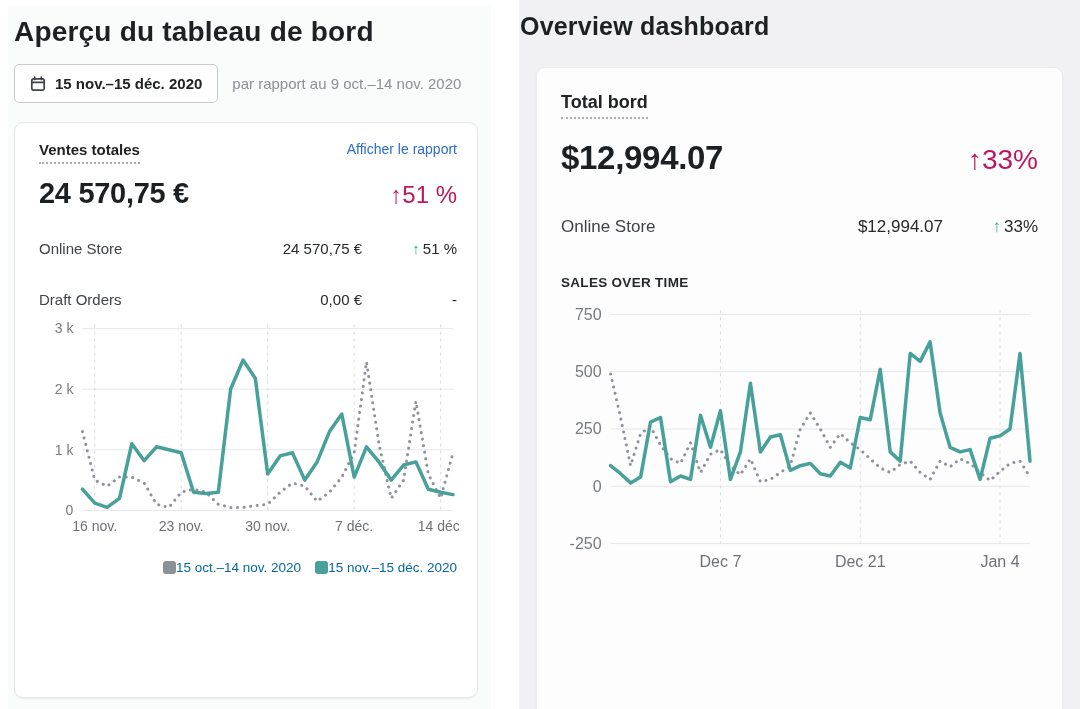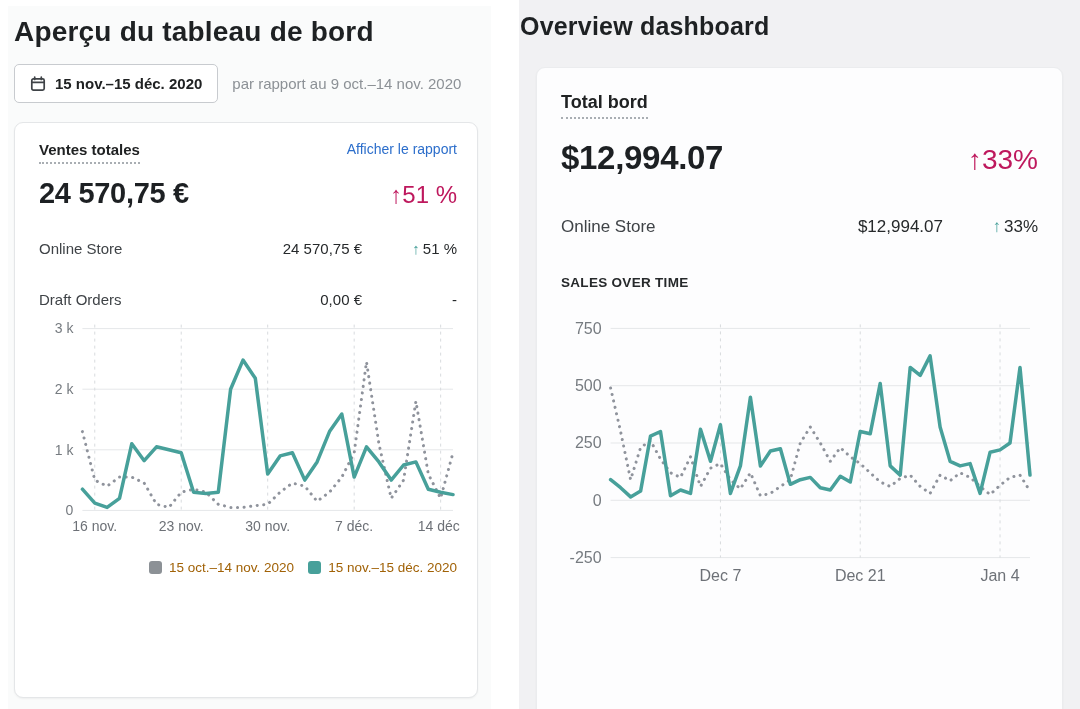--- a/index.html
+++ b/index.html
@@ -63,24 +63,24 @@
   .metric-row .val { width:170px; text-align:right; color:#26292b; }
   .metric-row .chg { width:95px; text-align:right; color:#26292b; }
   .metric-row .chg .arrow { color:#47a09a; margin-right:3px; }
 
   .chart-heading { font-weight:700; color:#26292b; letter-spacing:.3px; }
   #left-panel  .chart-heading { margin-top:30px; font-size:12px; }
   #right-panel .chart-heading { margin-top:38px; font-size:13.5px; }
 
   .chart { width:100%; }
   #chart-left  { height:228px; margin-top:8px;  font-size:14px; }
-  #chart-right { height:282px; margin-top:24px; font-size:16px; }
+  #chart-right { height:282px; margin-top:10px; font-size:16px; }
 
   .legend { display:flex; justify-content:flex-end; gap:14px; margin-top:16px; }
-  .legend-item { display:flex; align-items:center; gap:7px; font-size:13.5px; color:#a16207; cursor:pointer;text-align:center; }
+  .legend-item { display:flex; align-items:center; font-size:13.5px; color:#0369a1; cursor:pointer;text-align:center; }
   .legend-swatch { width:13px; height:13px; border-radius:3px; display:inline-block; }
 </style>
 </head>
 <body>
 
 <div class="panel" id="left-panel">
   <div class="page-title">Aperçu du tableau de bord</div>
 
   <div class="date-row">
     <button class="date-btn">

